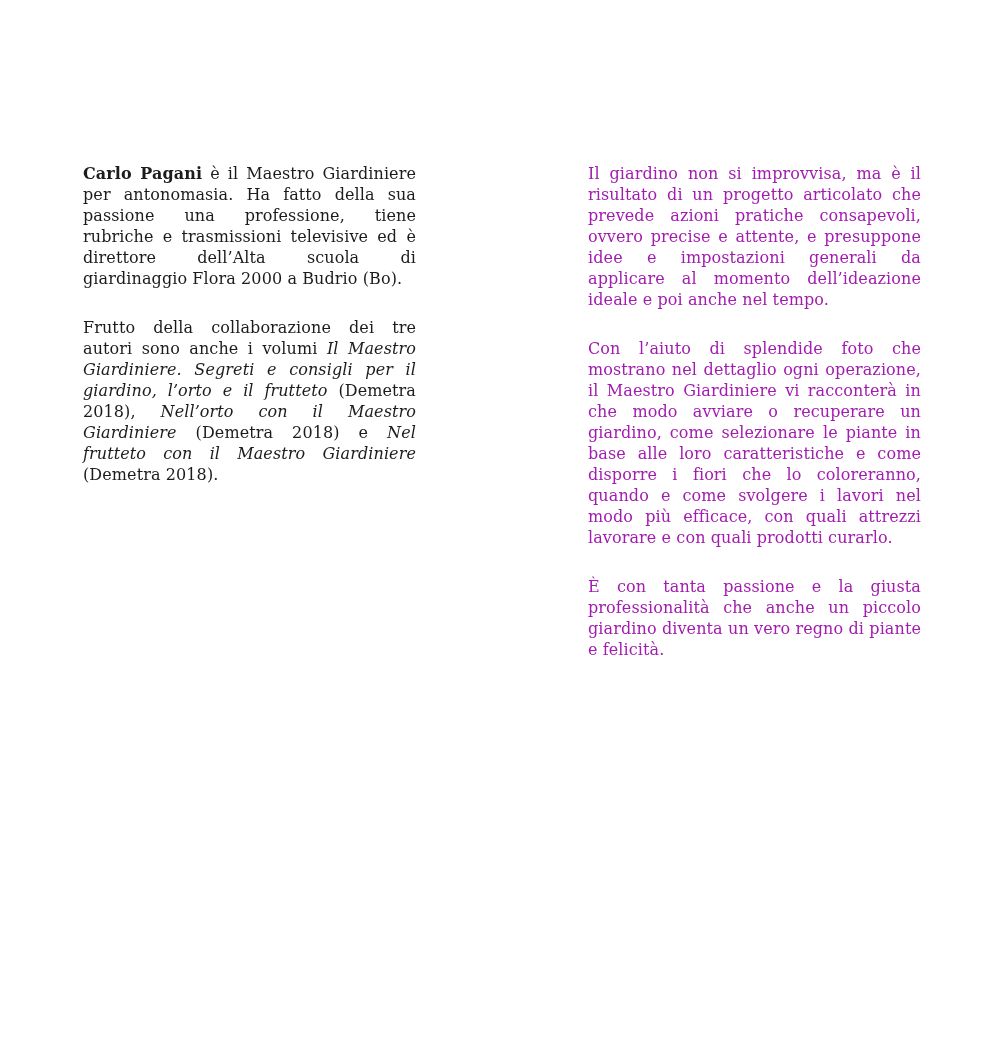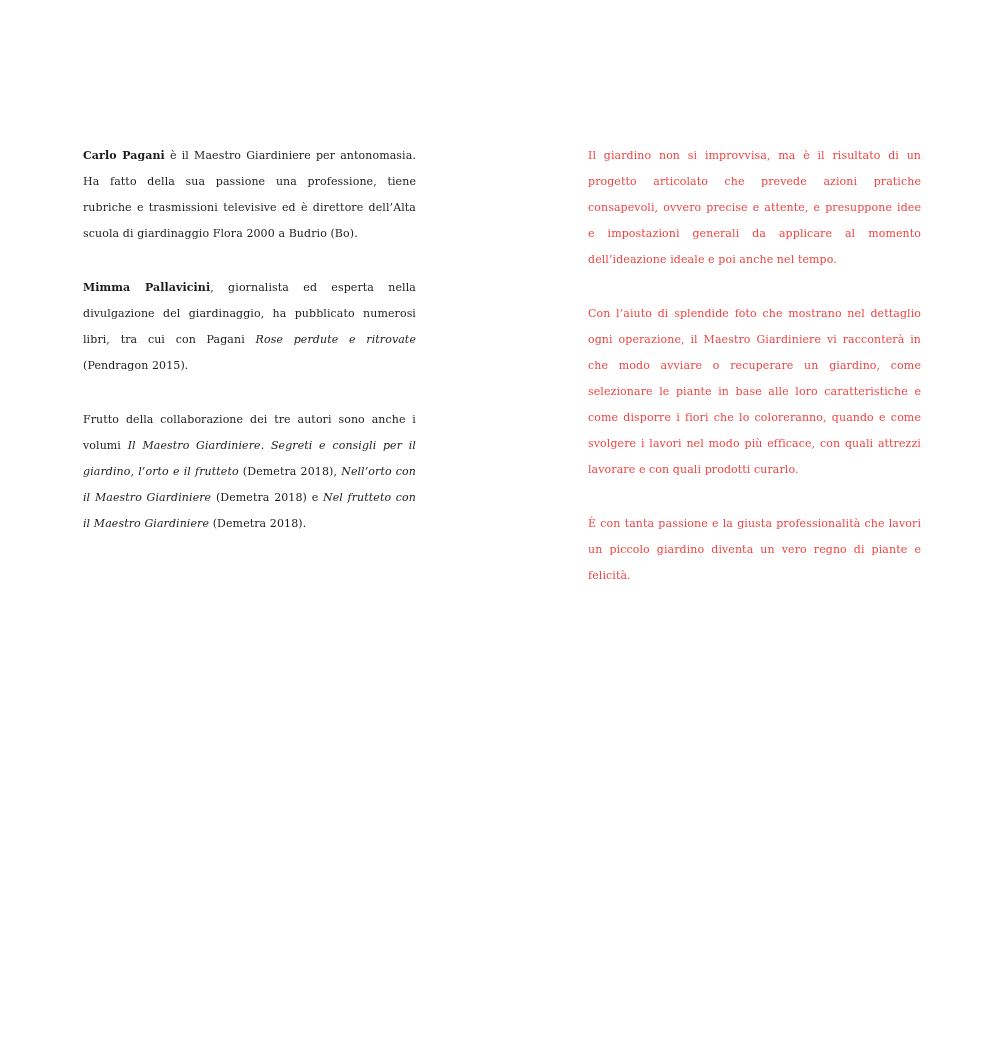--- a/index.html
+++ b/index.html
@@ -17,47 +17,47 @@
     background: #ffffff;
   }
   .content {
     display: flex;
     padding: 143px 0 0 83px;
     gap: 172px;
   }
   .col {
     flex: 0 0 333px;
     width: 333px;
-    font-size: 11px;
-    line-height: 26px;
+    font-size: 16px;
+    line-height: 21px;
     color: #1c1c1c;
     text-align: justify;
     letter-spacing: 0.1px;
+    margin-top: 20px;
   }
   .col p { margin: 0 0 28px 0; }
   .b { font-weight: bold; }
   .i { font-style: italic; }
 </style>
 </head>
 <body style="background: rgb(255, 255, 255);">
 
 <div class="sheet">
   <div class="content">
 
     <div class="col" style="color: rgb(28, 28, 28);">
       <p><span class="b">Carlo Pagani</span><span> è il Maestro Giardiniere per antonomasia. Ha fatto della sua passione una professione, tiene rubriche e trasmissioni televisive ed è direttore dell’Alta scuola di giardinaggio Flora 2000 a Budrio (Bo).</span></p>
 
-      <p><span class="b">Mimma Pallavicini</span><span>, giornalista ed esperta nella divulgazione del giardinaggio, ha pubblicato numerosi libri, tra cui con Pagani </span><span class="i">Rose perdute e ritrovate</span><span> (Pendragon 2015).</span></p>
 
 
       <p><span>Frutto della collaborazione dei tre autori sono anche i volumi </span><span class="i">Il Maestro Giardiniere. Segreti e consigli per il giardino, l’orto e il frutteto</span><span> (Demetra 2018), </span><span class="i">Nell’orto con il Maestro Giardiniere</span><span> (Demetra 2018) e </span><span class="i">Nel frutteto con il Maestro Giardiniere</span><span> (Demetra 2018).</span></p>
     </div>
 
-    <div class="col" style="color: #ef4444;">
+    <div class="col" style="color: #a21caf;">
       <p><span>Il giardino non si improvvisa, ma è il risultato di un progetto articolato che prevede azioni pratiche consapevoli, ovvero precise e attente, e presuppone idee e impostazioni generali da applicare al momento dell’ideazione ideale e poi anche nel tempo.</span></p>
 
       <p><span>Con l’aiuto di splendide foto che mostrano nel dettaglio ogni operazione, il Maestro Giardiniere vi racconterà in che modo avviare o recuperare un giardino, come selezionare le piante in base alle loro caratteristiche e come disporre i fiori che lo coloreranno, quando e come svolgere i lavori nel modo più efficace, con quali attrezzi lavorare e con quali prodotti curarlo.</span></p>
 
-      <p><span>È con tanta passione e la giusta professionalità che lavori un piccolo giardino diventa un vero regno di piante e felicità.</span></p>
+      <p><span>È con tanta passione e la giusta professionalità che anche un piccolo giardino diventa un vero regno di piante e felicità.</span></p>
     </div>
 
   </div>
 </div>
 
 </body></html>

